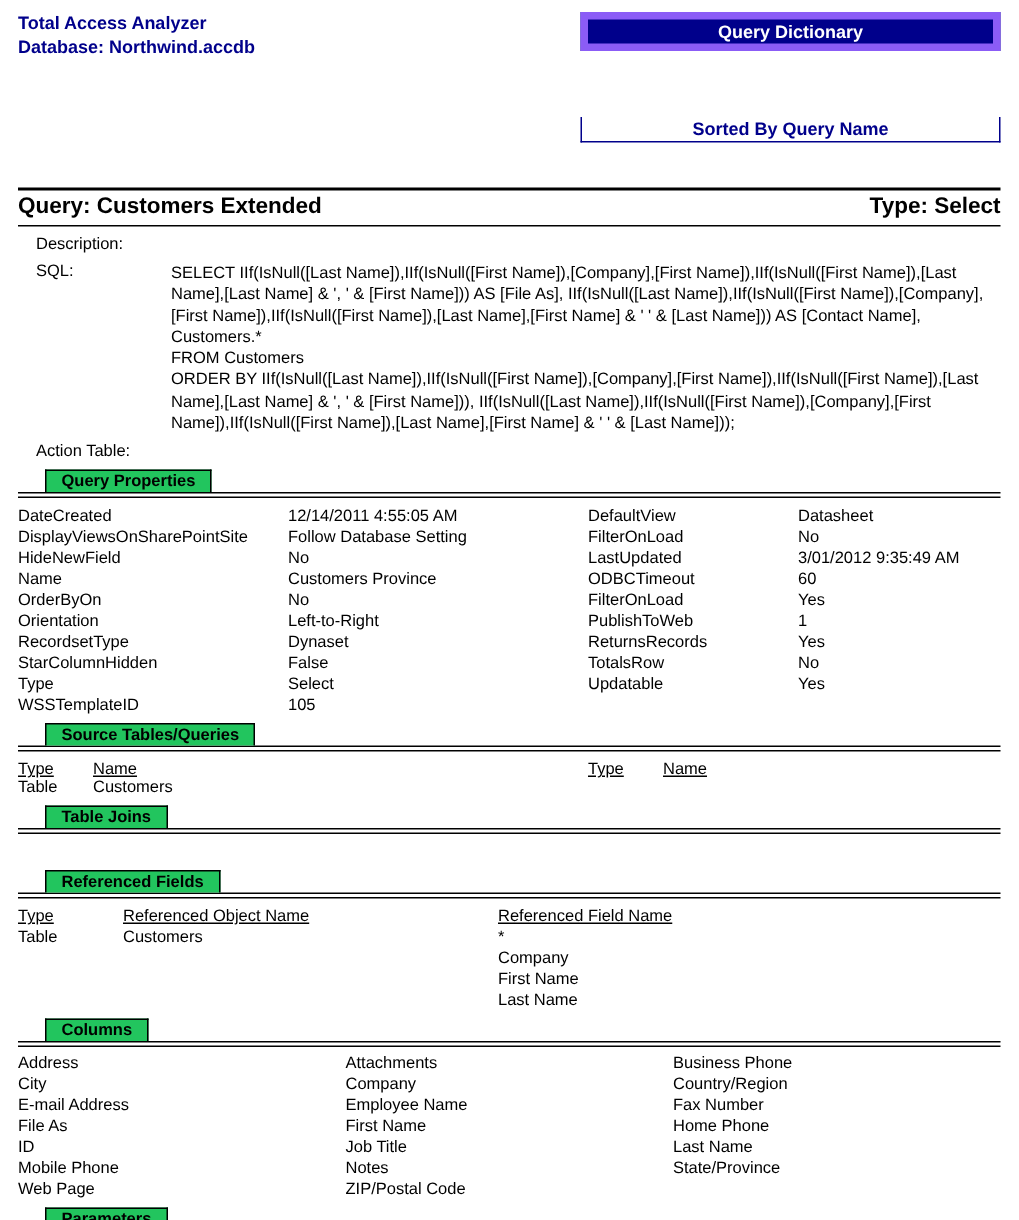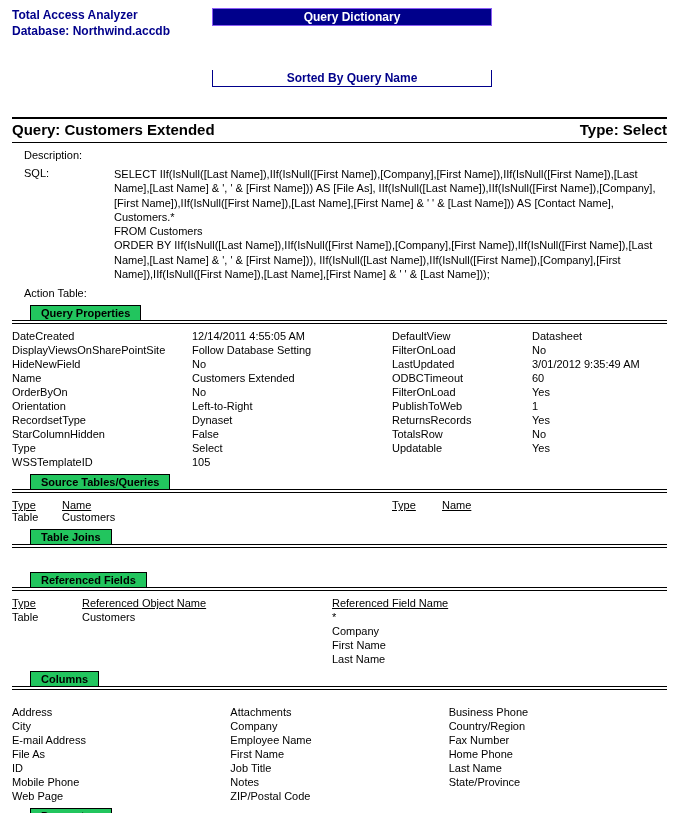--- a/index.html
+++ b/index.html
@@ -7,37 +7,38 @@
     font-size: 11px;
     color: #000;
     margin: 0;
     padding: 8px 12px;
     width: 655px;
     background: #fff;
   }
   .header-row {
     display: flex;
     align-items: flex-start;
+    justify-content: space-between;
   }
   .header-left {
     width: 200px;
     color: #00008B;
     font-weight: bold;
     font-size: 12px;
     line-height: 1.3;
   }
   .header-center {
     width: 280px;
   }
   .banner-blue {
     background: #00008B;
     color: #fff;
     font-weight: bold;
     text-align: center;
-    border: 1px solid #8b5cf6;
+    border: 5px solid #8b5cf6;
     font-size: 12px;
     padding: 1px 0;
   }
   .banner-white {
     background: #fff;
     color: #00008B;
     font-weight: bold;
     text-align: center;
     border: 1px solid #00008B;
     border-top: none;
@@ -109,21 +110,21 @@
   .ref-grid {
     display: grid;
     grid-template-columns: 70px 250px 1fr;
     margin-top: 6px;
     margin-bottom: 6px;
     row-gap: 2px;
   }
   .cols-grid {
     display: grid;
     grid-template-columns: 1fr 1fr 1fr;
-    margin-top: 16px;
+    margin-top: 5px;
     margin-bottom: 6px;
     row-gap: 2px;
   }
   .spacer { height: 18px; }
 </style>
 </head>
 <body>
 
 <div class="header-row">
   <div class="header-left">
@@ -170,21 +171,21 @@
     <div>Datasheet</div>
     <div>DisplayViewsOnSharePointSite</div>
     <div>Follow Database Setting</div>
     <div>FilterOnLoad</div>
     <div>No</div>
     <div>HideNewField</div>
     <div>No</div>
     <div>LastUpdated</div>
     <div>3/01/2012 9:35:49 AM</div>
     <div>Name</div>
-    <div>Customers Extended</div>
+    <div>Customers Province</div>
     <div>ODBCTimeout</div>
     <div>60</div>
     <div>OrderByOn</div>
     <div>No</div>
     <div>FilterOnLoad</div>
     <div>Yes</div>
     <div>Orientation</div>
     <div>Left-to-Right</div>
     <div>PublishToWeb</div>
     <div>1</div>

